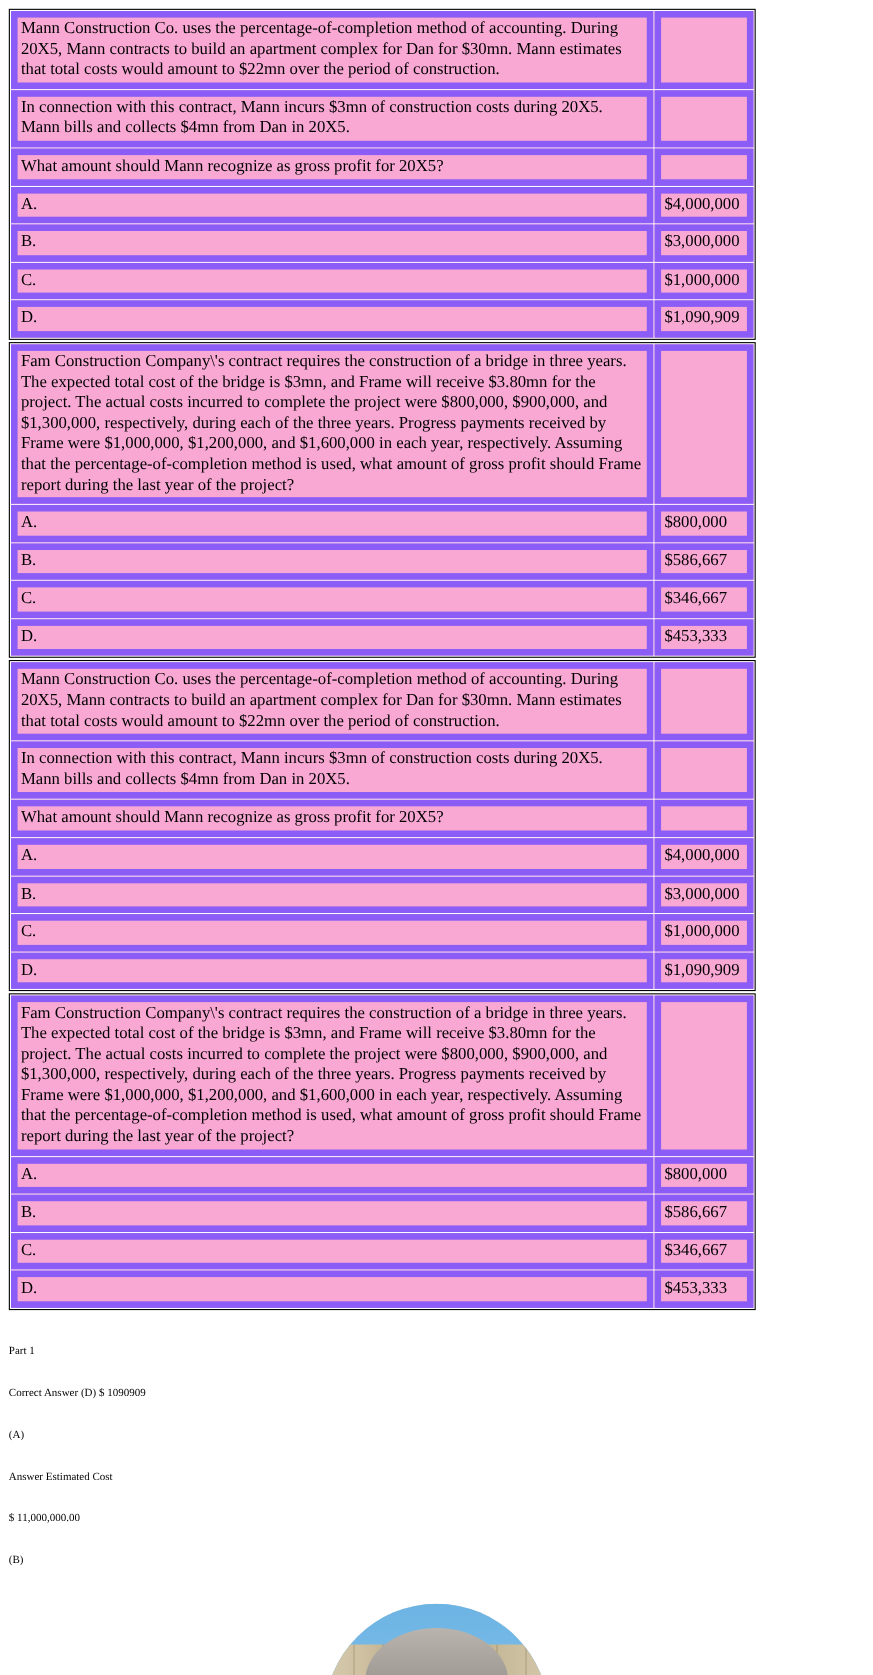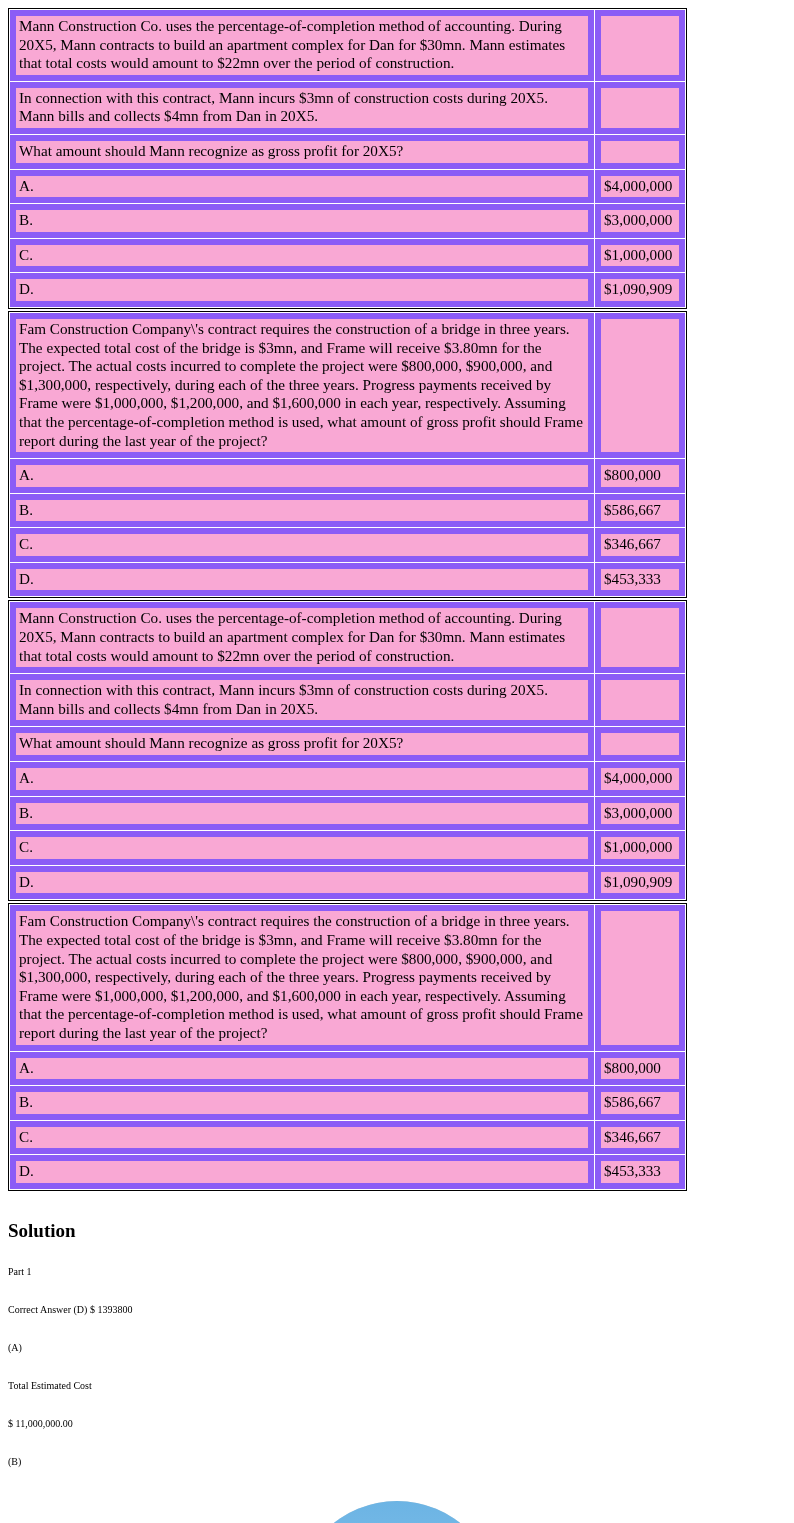--- a/index.html
+++ b/index.html
@@ -276,26 +276,25 @@
         </tr>
         <tr class="opt">
           <td class="col-text">D.</td>
           <td class="col-val">$453,333</td>
         </tr>
       </tbody>
     </table>
   </div>
 
 <div class="solution">
-  <h2>Solution</h2>
   <div>
       <p>Part 1</p>
-      <p>Correct Answer (D) $ 1393800</p>
+      <p>Correct Answer (D) $ 1090909</p>
       <p>(A)</p>
-      <p>Total Estimated Cost</p>
+      <p>Answer Estimated Cost</p>
       <p>$ 11,000,000.00</p>
       <p>(B)</p>
     </div>
 </div>
 
 <div class="avatar-row">
   <div class="avatar">
     <div class="av-sky"></div>
     <div class="av-wall"></div>
     <div class="av-dark"></div>

